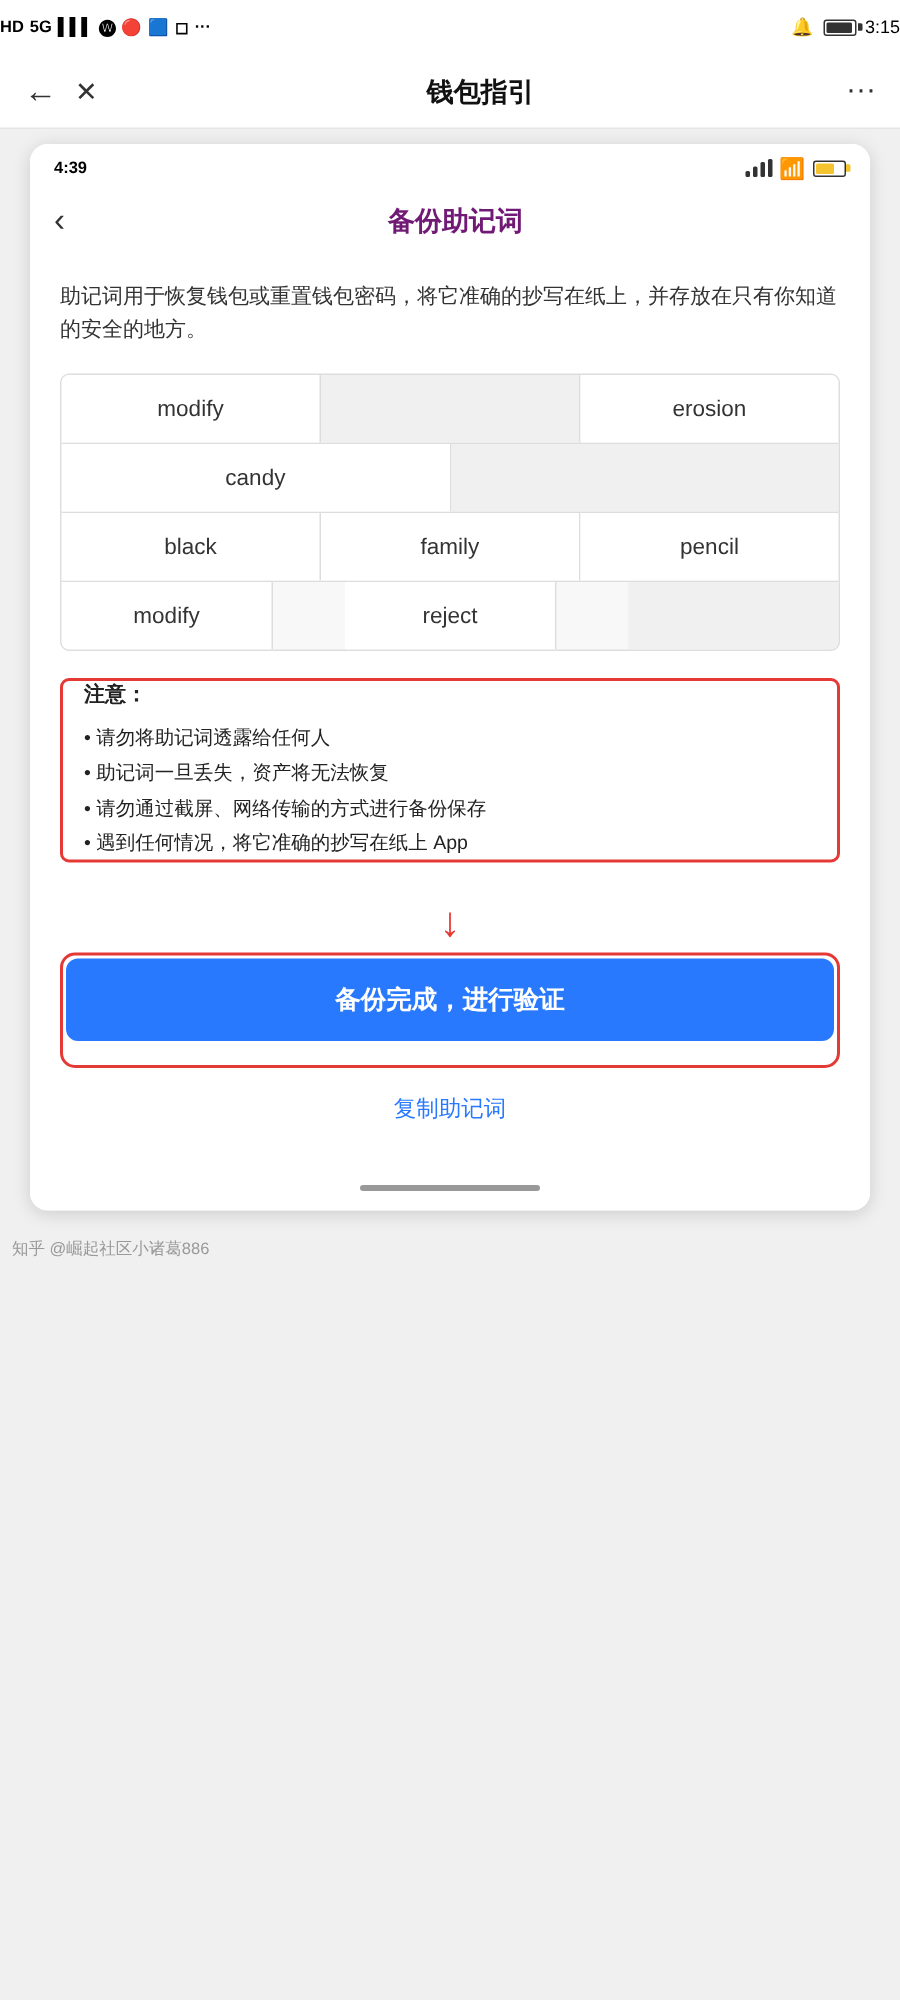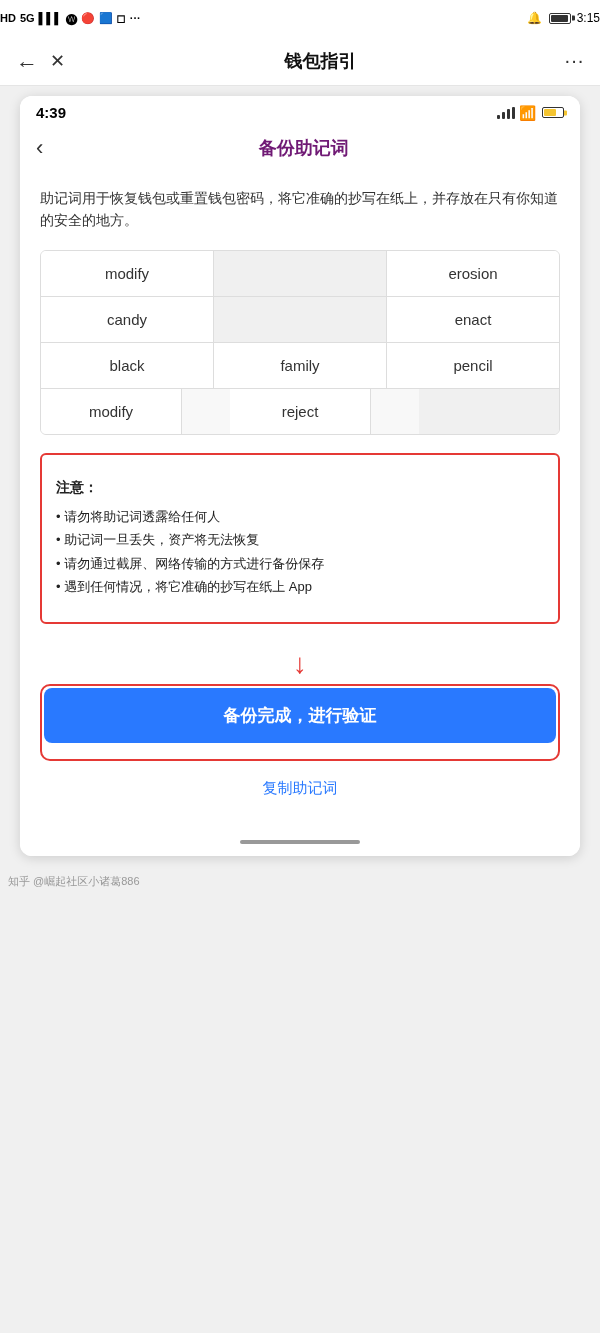--- a/index.html
+++ b/index.html
@@ -111,21 +111,21 @@
     .inner-status-bar {
       background: white;
       display: flex;
       justify-content: space-between;
       align-items: center;
       padding: 8px 16px 4px;
       font-size: 14px;
       font-weight: bold;
     }
     .inner-status-time {
-      font-size: 15px;
+      font-size: 11px;
       font-weight: 700;
     }
     .inner-status-icons {
       display: flex;
       align-items: center;
       gap: 5px;
     }
     .signal-bars {
       display: flex;
       align-items: flex-end;
@@ -232,21 +232,21 @@
       border-right: none;
     }
     .mnemonic-cell.empty {
       background: #f0f0f0;
     }
 
     
     .warning-box {
       border: 2px solid #e53935;
       border-radius: 6px;
-      padding: 24px 14px;
+      padding: 0 14px;
       margin-bottom: 24px;
       background: white;
     }
     .warning-title {
       font-size: 14px;
       font-weight: 700;
       color: #222;
       margin-bottom: 8px;
     }
     .warning-item {
@@ -379,21 +379,20 @@
 
     <div class="mnemonic-grid">
       <div class="mnemonic-row">
         <div class="mnemonic-cell">modify</div>
         <div class="mnemonic-cell empty"></div>
         <div class="mnemonic-cell">erosion</div>
       </div>
       <div class="mnemonic-row">
         <div class="mnemonic-cell">candy</div>
         <div class="mnemonic-cell empty"></div>
-        <div class="mnemonic-cell">enact</div>
       </div>
       <div class="mnemonic-row">
         <div class="mnemonic-cell">black</div>
         <div class="mnemonic-cell">family</div>
         <div class="mnemonic-cell">pencil</div>
       </div>
       <div class="mnemonic-row">
         <div class="mnemonic-cell">modify</div>
         <div class="mnemonic-cell">reject</div>
         <div class="mnemonic-cell empty"></div>

